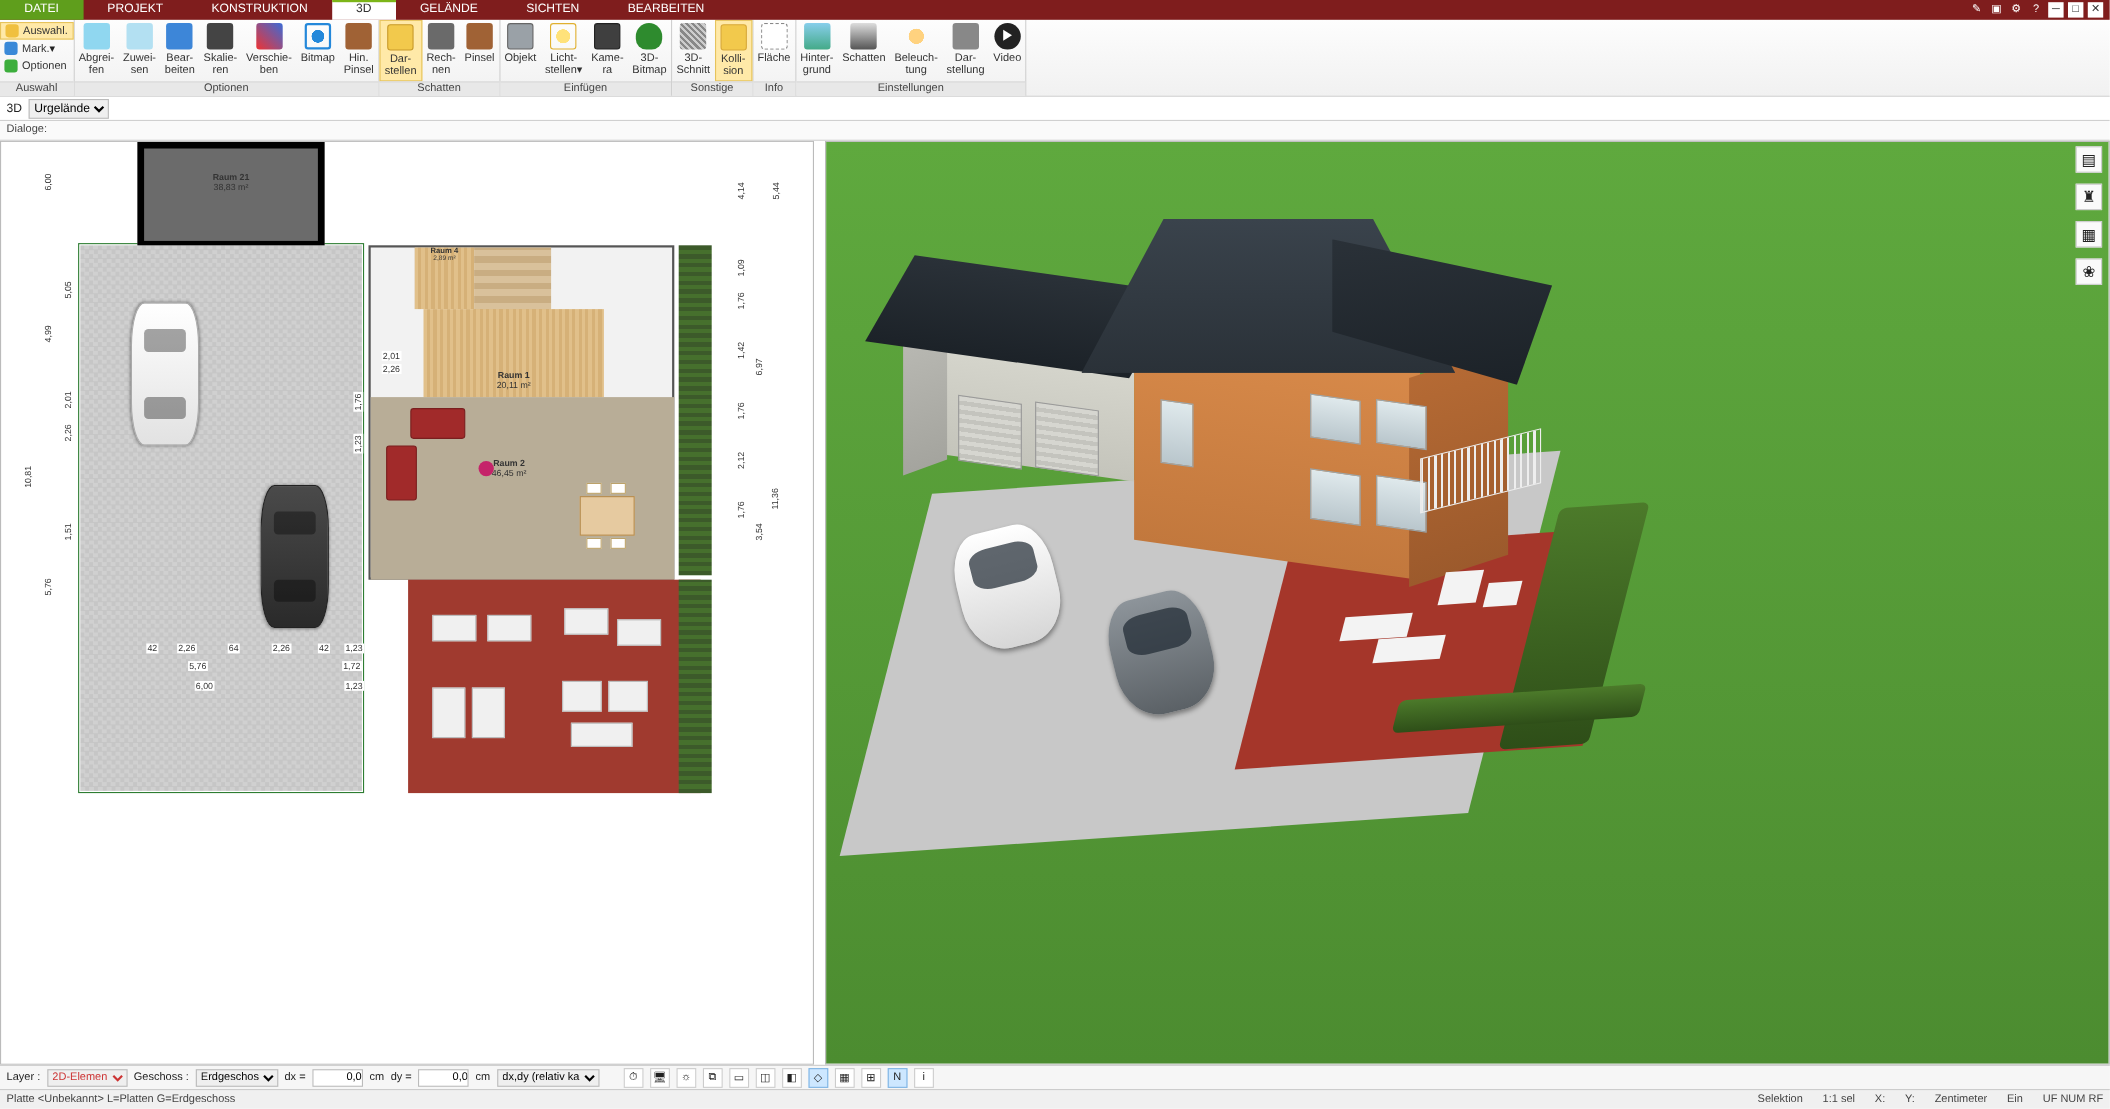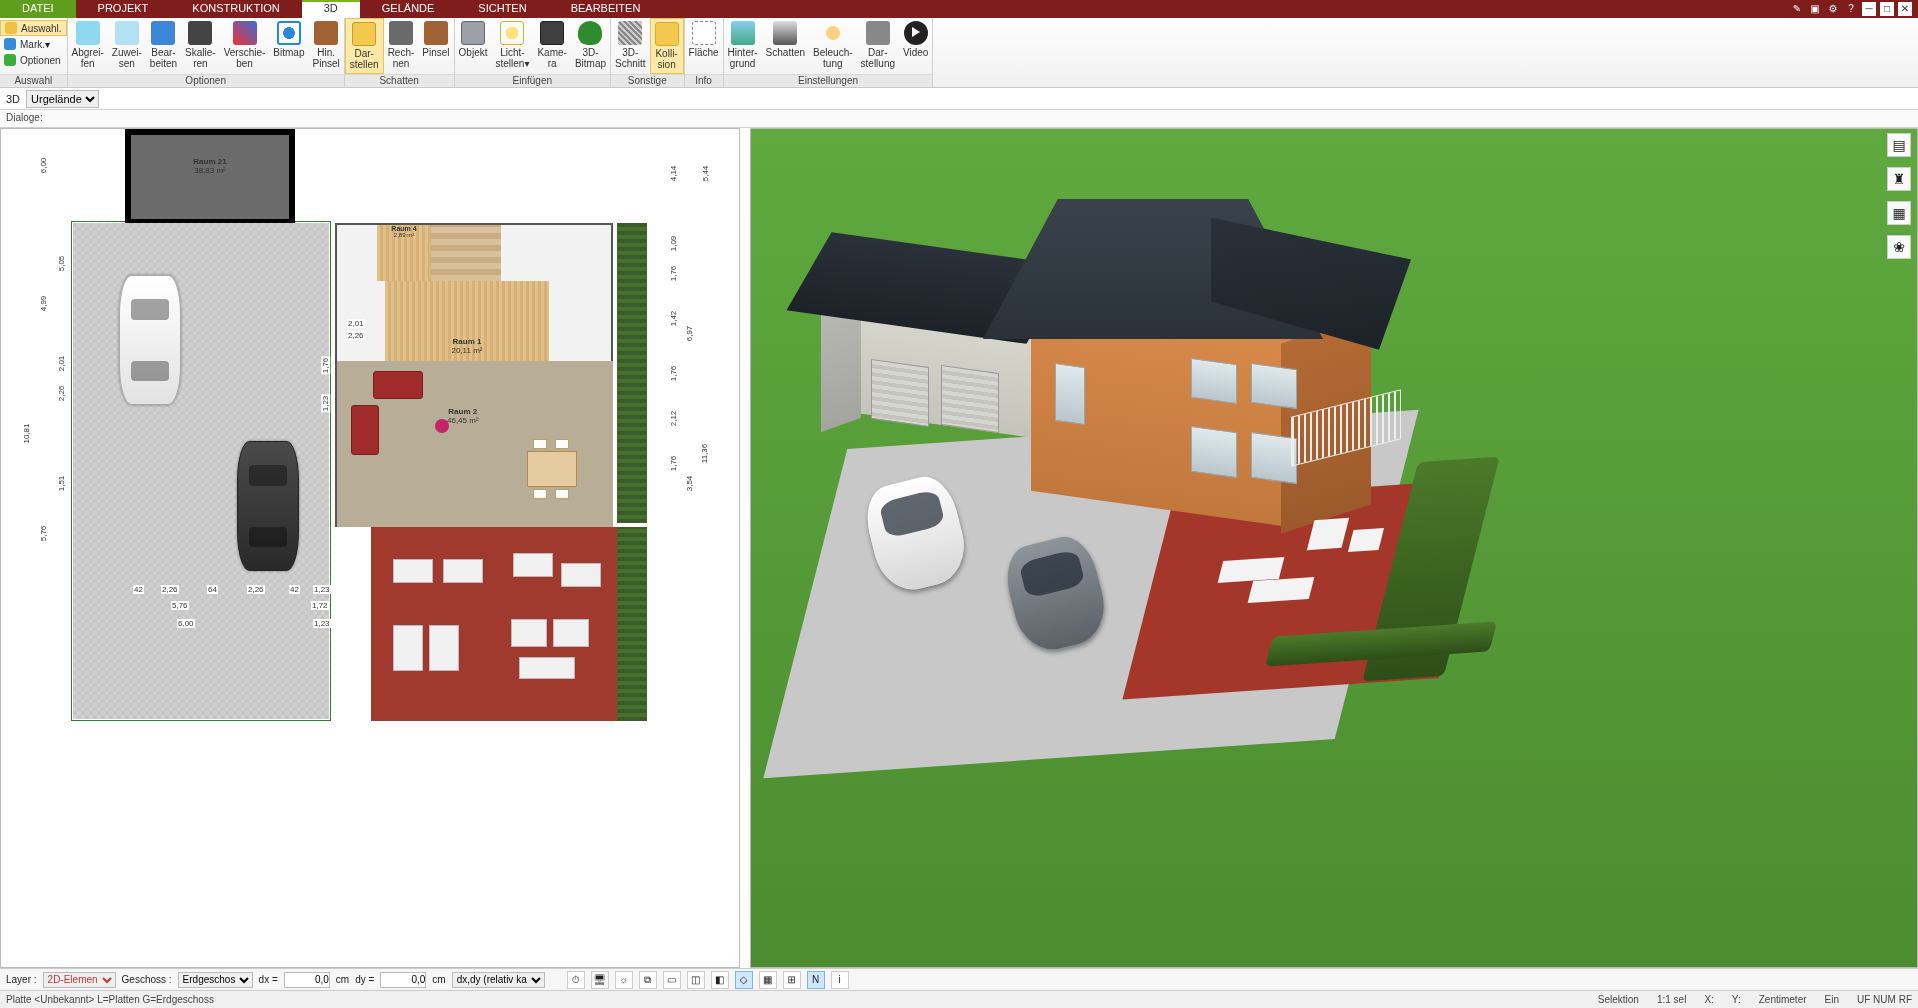--- a/index.html
+++ b/index.html
@@ -346,21 +346,21 @@
 
         <div class="room wood" style="left:0; top:56px; width:164px; height:80px;margin-left:48px;">
           <div style="position:absolute; top:56px; left:0; right:0; text-align:center;">
             <div class="rname">Raum 1</div>
             <div>20,11 m²</div>
           </div>
         </div>
 
 
         <div class="room carpet" style="left:0; top:136px; width:276px; height:166px;">
-          <div style="position:absolute; top:46px; left:110px;">
+          <div style="position:absolute; top:56px; left:110px;">
             <div class="rname">Raum 2</div>
             <div>46,45 m²</div>
           </div>
           <div class="sofa" style="left:36px; top:10px; width:50px; height:28px;"></div>
           <div class="sofa" style="left:14px; top:44px; width:28px; height:50px;"></div>
           <div style="position:absolute; left:98px; top:58px; width:14px; height:14px; background:#c5246a; border-radius:50%;"></div>
           <div class="table" style="left:190px; top:90px; width:50px; height:36px;"></div>
           <div class="chair" style="left:196px; top:78px; width:14px; height:10px;"></div>
           <div class="chair" style="left:218px; top:78px; width:14px; height:10px;"></div>
           <div class="chair" style="left:196px; top:128px; width:14px; height:10px;"></div>

